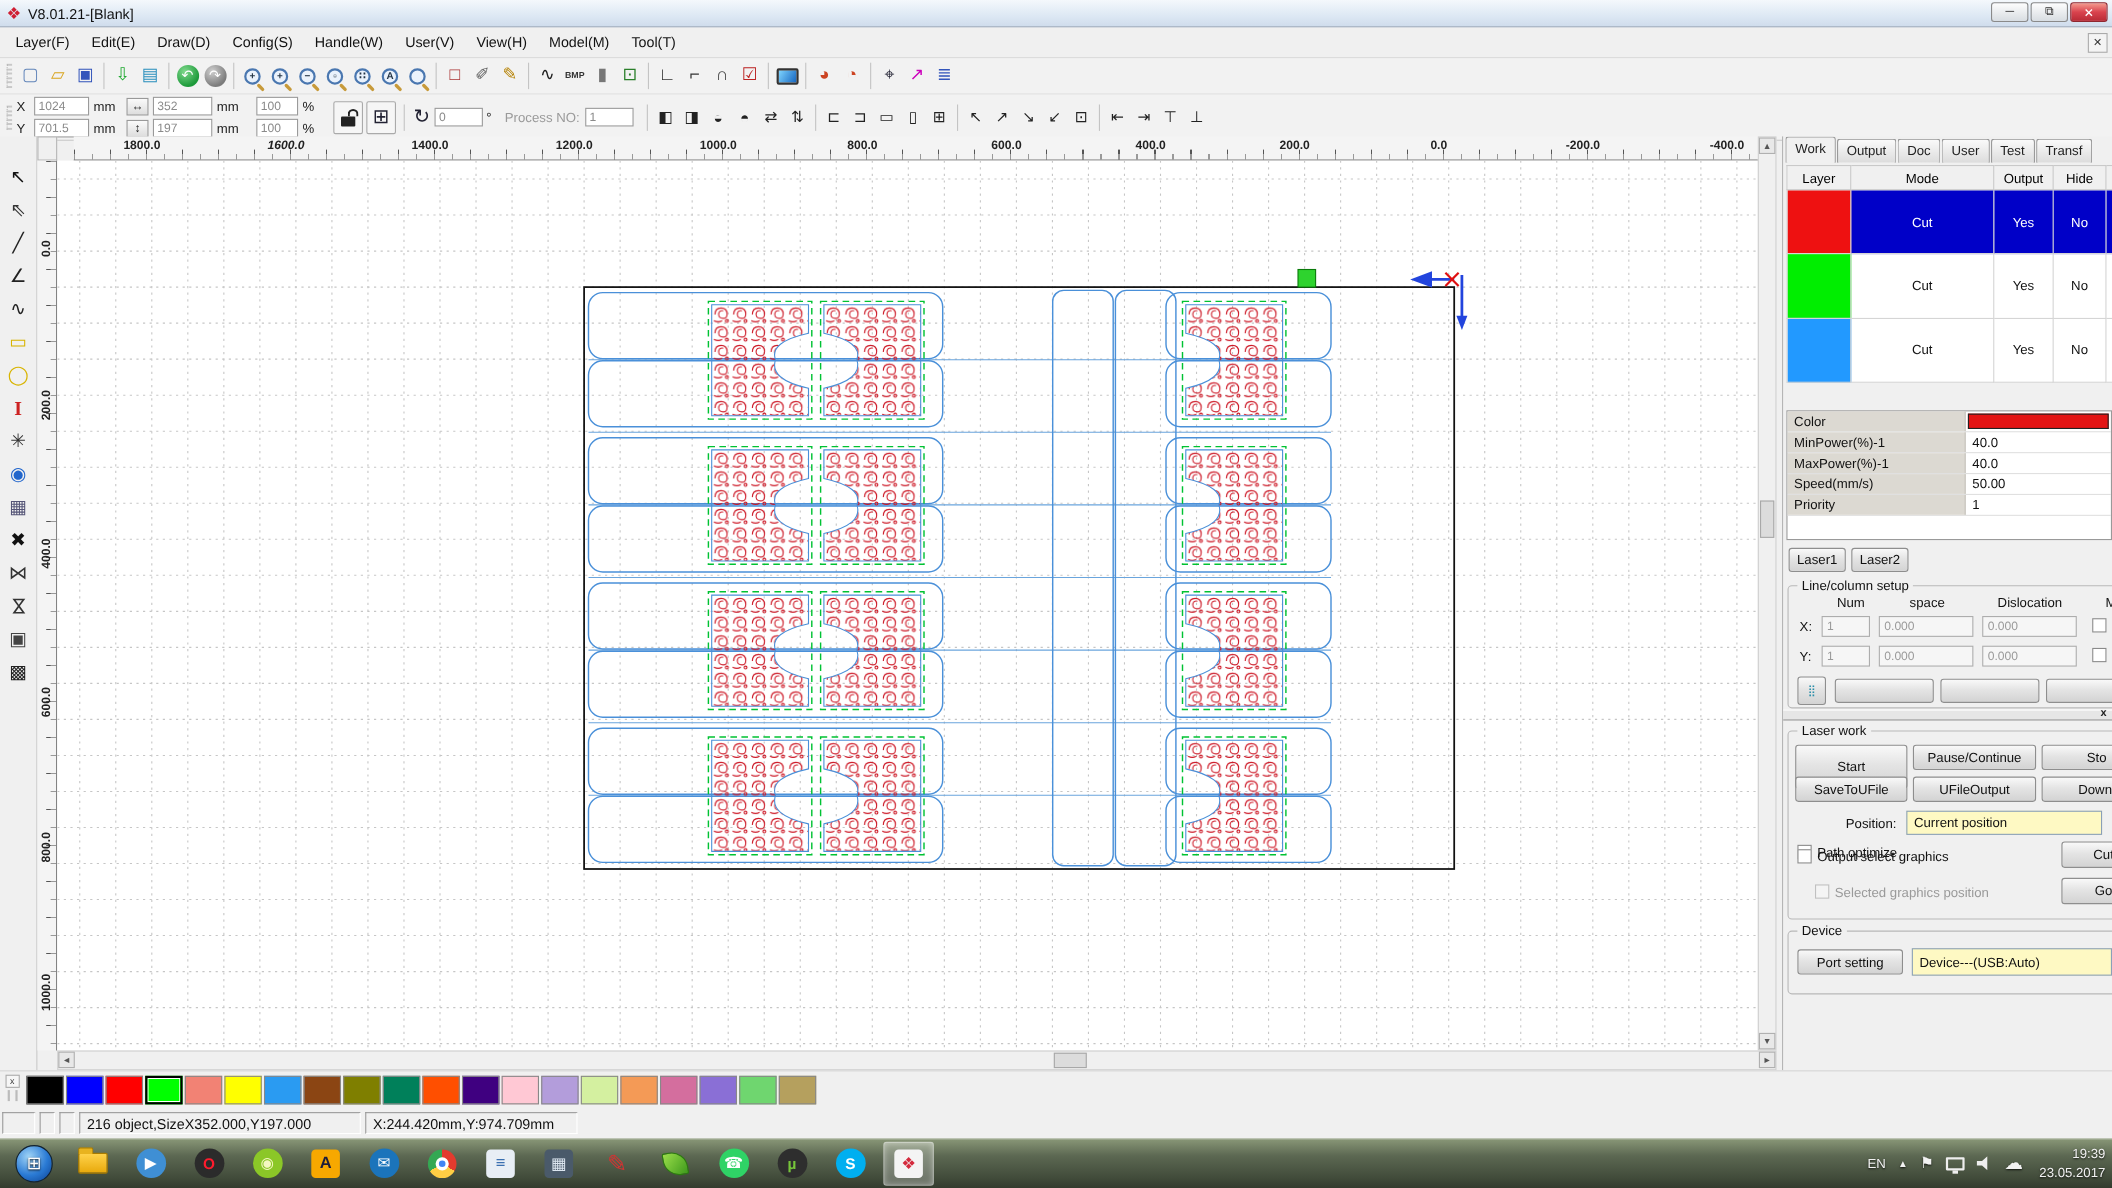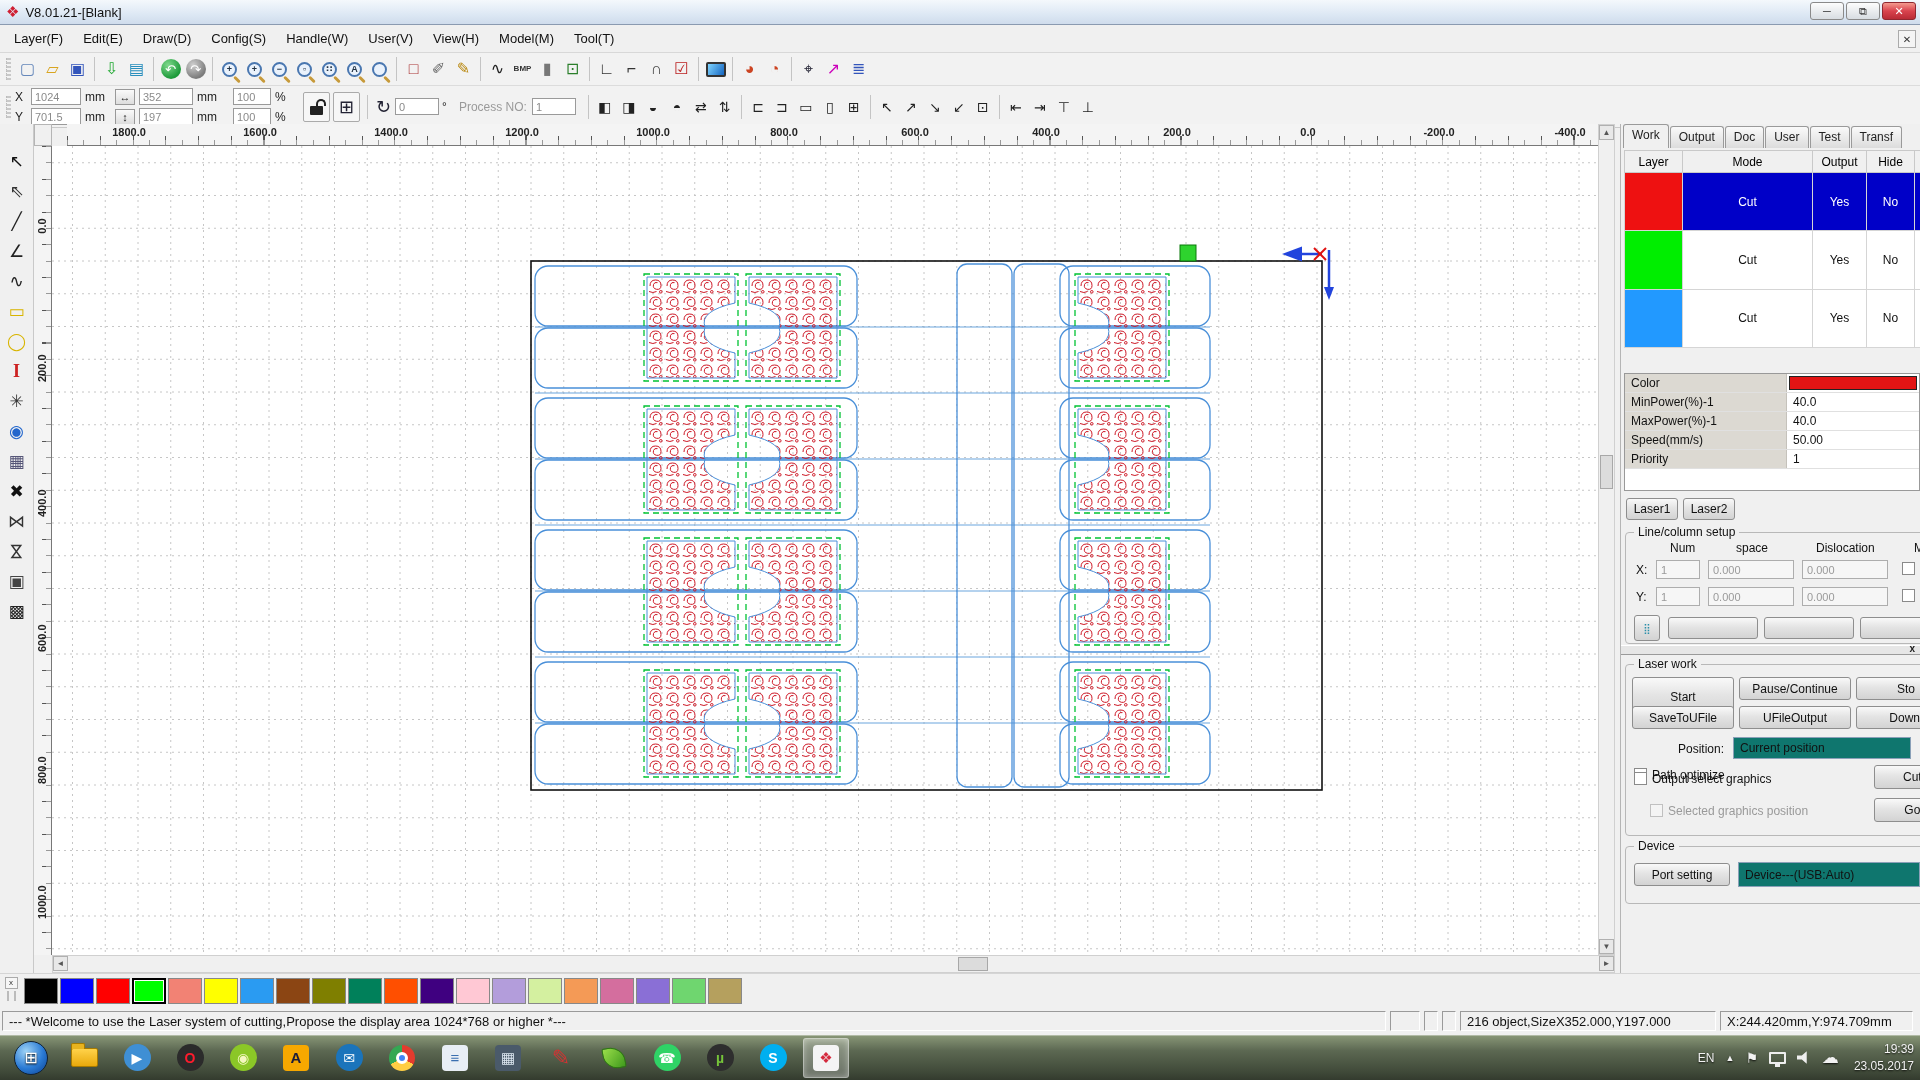--- a/index.html
+++ b/index.html
@@ -83,21 +83,21 @@
   .w7btn{border:1px solid #8e8e8e;border-radius:3px;background:linear-gradient(#f9f9f9,#e4e4e4 45%,#d3d3d3);font-size:12px;color:#111;display:flex;align-items:center;justify-content:center;position:absolute}
   .groupbox{position:absolute;border:1px solid #b8b8b8;border-radius:4px}
   .gtitle{position:absolute;top:-8px;left:8px;background:#f0f0f0;padding:0 4px;font-size:12px;color:#111}
   .lc-head{position:absolute;top:8px;font-size:12px;color:#111}
   .lc-lbl{position:absolute;font-size:12px;color:#111}
   .lc-fld{position:absolute;height:19px;border:1px solid #adadad;background:#f6f6f6;color:#9a9a9a;font-size:11px;padding:0 4px;font-family:inherit}
   .chk{width:13px;height:13px;border:1px solid #8a8a8a;background:#fff;display:inline-block;vertical-align:-2px;margin-right:5px}
   .chk.dis{border-color:#c0c0c0;background:#f4f4f4}
   .cklbl{font-size:12px;color:#111}
   .cklbl.dis{color:#9a9a9a}
-  .ddown{position:absolute;height:22px;border:1px solid #8aa0b8;background:#0f766e;font-size:12px;color:#111;display:flex;align-items:center;padding:0 6px}
+  .ddown{position:absolute;height:22px;border:1px solid #8aa0b8;background:#fef9c3;font-size:12px;color:#111;display:flex;align-items:center;padding:0 6px}
   #dock-divider{position:absolute;left:0;top:521px;width:300px;height:10px;border-top:1px solid #fff;border-bottom:1px solid #9a9a9a;background:#e6e6e6}
   #dock-divider .dx{position:absolute;right:6px;top:-3px;font-size:10px;font-weight:bold;color:#222}
 
   
   #palette{position:absolute;left:0;top:973px;width:1920px;height:34px;background:#f0f0f0;border-top:1px solid #d5d5d5;display:flex;align-items:center}
   .pal-left{width:18px;height:28px;display:flex;flex-direction:column;align-items:center;margin-left:2px}
   .pal-close{width:13px;height:12px;border:1px solid #aaa;background:#f6f6f6;font-size:8px;display:flex;align-items:center;justify-content:center;color:#333}
   .pal-grip{width:9px;height:10px;margin-top:2px;border-left:2px solid #bbb;border-right:2px solid #bbb}
   .swatch{width:34px;height:26px;margin-right:2px;border:1px solid #888}
   .swatch.sel{border:2px solid #000;box-shadow:inset 0 0 0 1px #fff}
@@ -369,21 +369,21 @@
       <div class="ltbtn">
         <span class="g" style="color: rgb(68, 68, 68);">▣</span>
       </div>
       <div class="ltbtn">
         <span class="g" style="color: rgb(34, 34, 34);">▩</span>
       </div>
     </div>
   <div id="ruler-corner"></div>
   <div id="hruler">
       <div class="hrlabel" style="left: 62px;">1800.0</div>
-      <div class="hrlabel" style="left: 193px;">1600.0</div>
+      <div class="hrlabel" style="left: 193px; font-style: italic;">1600.0</div>
       <div class="hrlabel" style="left: 324px;">1400.0</div>
       <div class="hrlabel" style="left: 455px;">1200.0</div>
       <div class="hrlabel" style="left: 586px;">1000.0</div>
       <div class="hrlabel" style="left: 717px;">800.0</div>
       <div class="hrlabel" style="left: 848px;">600.0</div>
       <div class="hrlabel" style="left: 979px;">400.0</div>
       <div class="hrlabel" style="left: 1110px;">200.0</div>
       <div class="hrlabel" style="left: 1241px;">0.0</div>
       <div class="hrlabel" style="left: 1372px;">-200.0</div>
       <div class="hrlabel" style="left: 1503px;">-400.0</div>
@@ -727,21 +727,20 @@
         <div class="swatch" style="background: rgb(212, 240, 160);"></div>
         <div class="swatch" style="background: rgb(244, 154, 86);"></div>
         <div class="swatch" style="background: rgb(212, 110, 158);"></div>
         <div class="swatch" style="background: rgb(138, 111, 214);"></div>
         <div class="swatch" style="background: rgb(111, 214, 111);"></div>
         <div class="swatch" style="background: rgb(181, 160, 94);"></div>
       </div>
   </div>
 
   <div id="statusbar">
-    <div class="scell" style="flex:1;max-width:1384px">--- *Welcome to use the Laser system of cutting,Propose the display area 1024*768 or higher *---</div>
     <div class="scell" style="width:30px"></div>
     <div class="scell" style="width:14px"></div>
     <div class="scell" style="width:14px"></div>
     <div class="scell" style="width:256px">216 object,SizeX352.000,Y197.000</div>
     <div class="scell" style="width:193px">X:244.420mm,Y:974.709mm</div>
   </div>
 
   <div id="taskbar">
     <div id="tk-icons" style="display:flex;align-items:center">
         <div class="tk">

